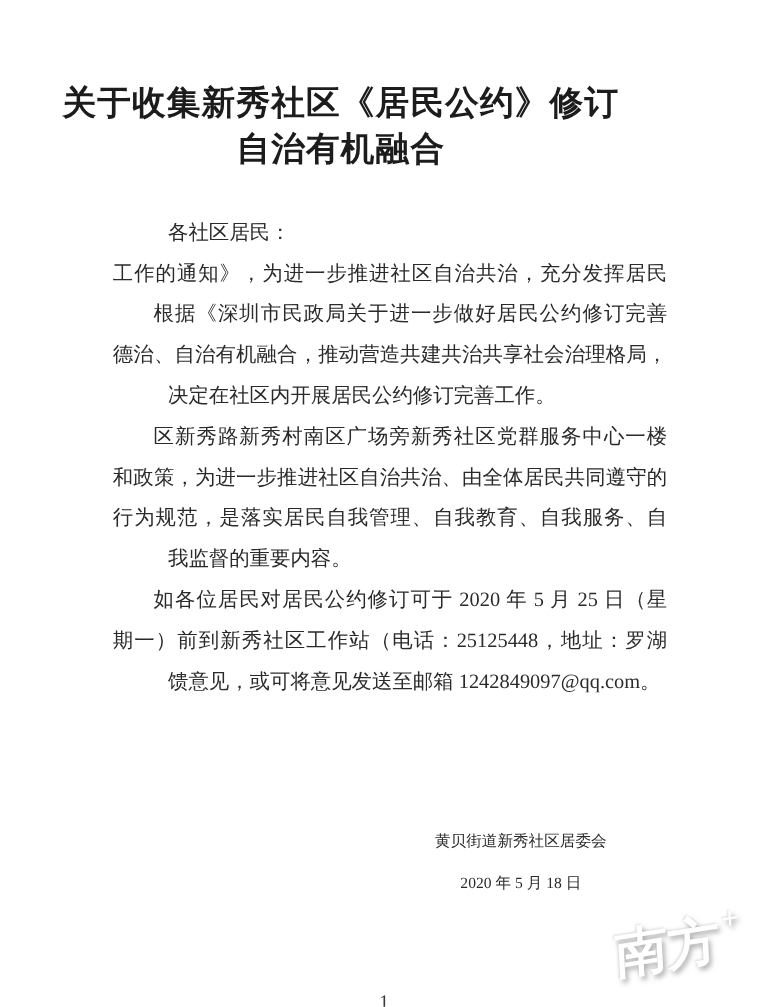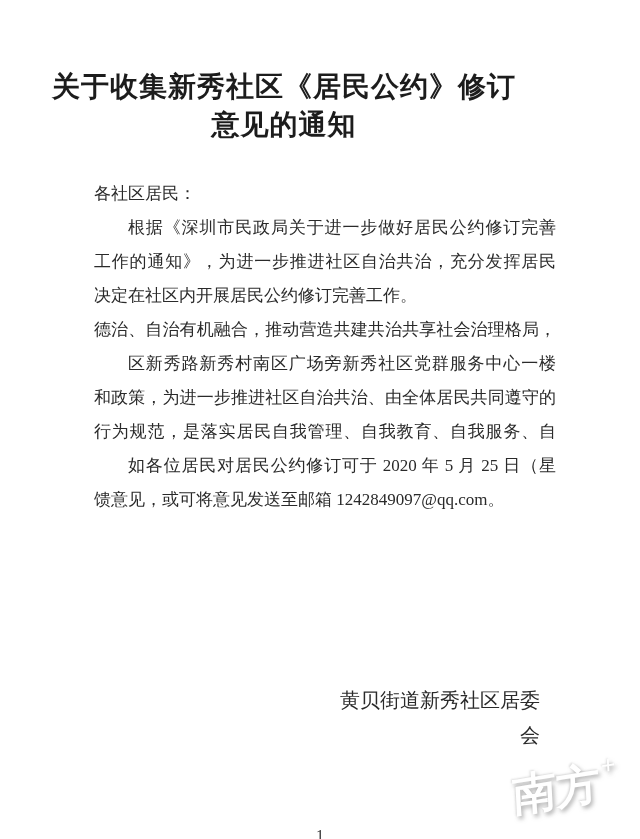--- a/index.html
+++ b/index.html
@@ -37,27 +37,28 @@
   .body-line {
     width: 100%;
     text-align: justify;
     text-align-last: justify;
     text-justify: inter-character;
     white-space: nowrap;
   }
   .body-line.indent { text-indent: 2em; }
   .body-line.para-end, .body-line.plain {
     text-align-last: left;
+    margin-left: 46px;
   }
   .signature-block {
     position: absolute;
     top: 683px; left: 328px;
     width: 212px;
-    text-align: right;
-    font-size: 20px;
+    text-align: center;
+    font-size: 13px;
     line-height: 35px;
     color: #2a2a2a;
   }
   .page-number {
     position: absolute;
     top: 827px; left: 313px;
     width: 14px;
     text-align: center;
     font-size: 16px;
     color: #3a3a3a;
@@ -79,37 +80,40 @@
     margin-left: 2px;
   }
 </style>
 </head>
 <body>
 
 <div class="page">
 
   <div class="title-block">
     <div>关于收集新秀社区《居民公约》修订</div>
-    <div>意见的通知</div>
+    <div>自治有机融合</div>
   </div>
 
   <div class="body-block">
     <div class="body-line plain">各社区居民：</div>
+    <div class="body-line">工作的通知》，为进一步推进社区自治共治，充分发挥居民</div>
     <div class="body-line indent">根据《深圳市民政局关于进一步做好居民公约修订完善</div>
-    <div class="body-line">工作的通知》，为进一步推进社区自治共治，充分发挥居民</div>
+    <div class="body-line">德治、自治有机融合，推动营造共建共治共享社会治理格局，</div>
     <div class="body-line para-end">决定在社区内开展居民公约修订完善工作。</div>
-    <div class="body-line">德治、自治有机融合，推动营造共建共治共享社会治理格局，</div>
     <div class="body-line indent">区新秀路新秀村南区广场旁新秀社区党群服务中心一楼</div>
     <div class="body-line">和政策，为进一步推进社区自治共治、由全体居民共同遵守的</div>
     <div class="body-line">行为规范，是落实居民自我管理、自我教育、自我服务、自</div>
+    <div class="body-line para-end">我监督的重要内容。</div>
     <div class="body-line indent">如各位居民对居民公约修订可于 2020 年 5 月 25 日（星</div>
+    <div class="body-line">期一）前到新秀社区工作站（电话：25125448，地址：罗湖</div>
     <div class="body-line para-end">馈意见，或可将意见发送至邮箱 1242849097@qq.com。</div>
   </div>
 
   <div class="signature-block">
     <div>黄贝街道新秀社区居委会</div>
+    <div>2020 年 5 月 18 日</div>
   </div>
 
   <div class="watermark"><span>南方</span><span class="plus">+</span></div>
 
   <div class="page-number">1</div>
 
 </div>
 
 </body></html>

